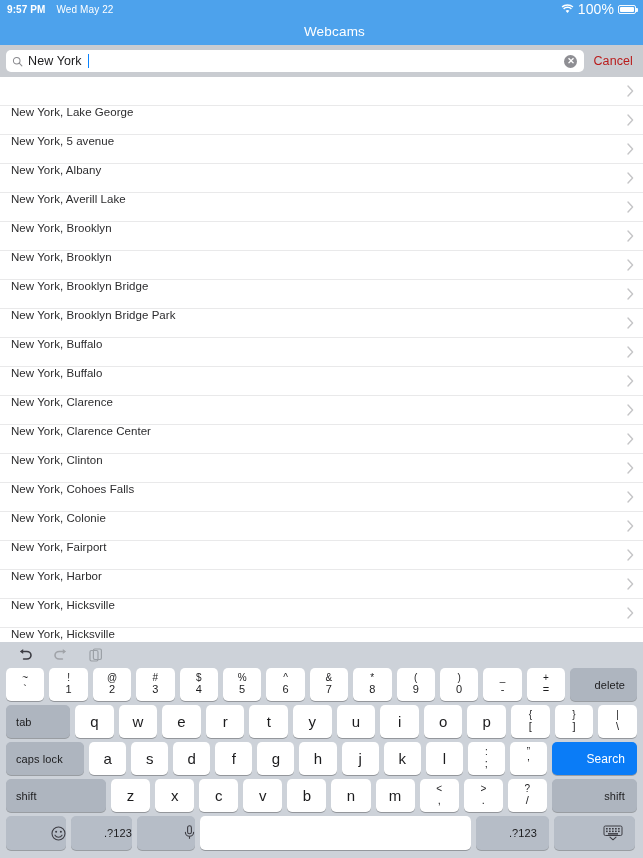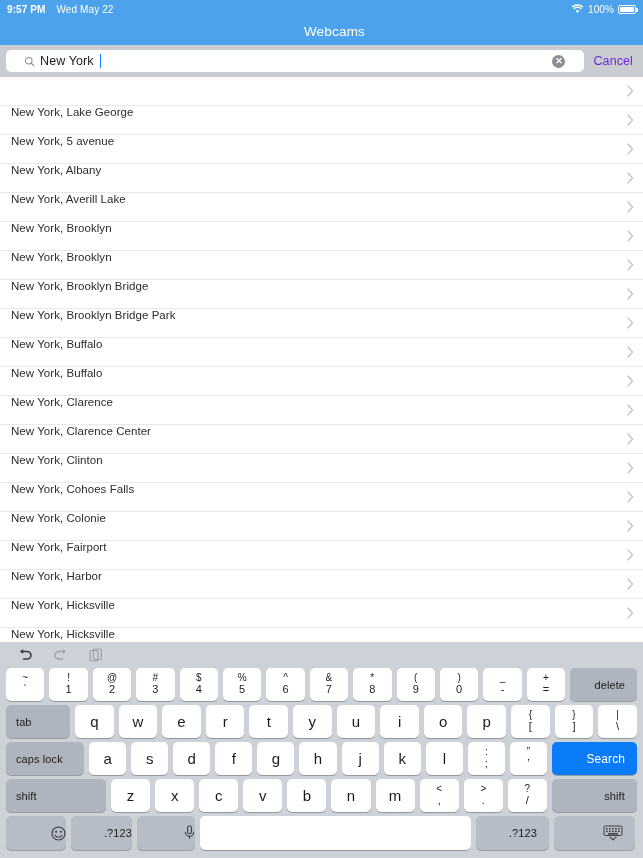--- a/index.html
+++ b/index.html
@@ -14,21 +14,21 @@
 
   
   .statusbar {
     height: 18px; background: #4da2ec; color: #fff;
     display: flex; align-items: center; font-size: 10px; flex: none;
     padding: 0 7px;
   }
   .sb-time { font-weight: 600; letter-spacing: .1px; }
   .sb-date { margin-left: 11px; letter-spacing: .1px; }
   .sb-right { margin-left: auto; display: flex; align-items: center; gap: 4px; }
-  .sb-pct { font-size: 10px; letter-spacing: .1px; }
+  .sb-pct { font-size: 14px; letter-spacing: .1px; }
   .batt {
     width: 18px; height: 9px; border: 1px solid rgba(255,255,255,.95);
     border-radius: 2px; position: relative; padding: 1px;
   }
   .batt::after {
     content: ""; position: absolute; right: -3px; top: 2.5px;
     width: 2px; height: 4px; background: rgba(255,255,255,.95);
     border-radius: 0 1px 1px 0;
   }
   .batt i { display: block; height: 100%; width: 100%; background: #fff; border-radius: 1px; }
@@ -40,37 +40,37 @@
   }
   .nav-title { font-size: 13.5px; letter-spacing: .2px; }
 
   
   .searchbar {
     height: 32px; background: #c9ccd1; flex: none;
     display: flex; align-items: center; padding: 0 6px; gap: 4px;
   }
   .search-field {
     flex: 1 1 auto; height: 22px; background: #fff; border-radius: 5px;
-    display: flex; align-items: center; padding: 0 18px; gap: 5px;
+    display: flex; align-items: center; padding: 0 6px; gap: 5px;
     position: relative;
   }
   .search-icon { flex: none; display: block; width: 11px; height: 11px; color: #8a8a8e; }
   .search-value {
     font-size: 12.5px; color: #1c1c1e; letter-spacing: .1px; white-space: nowrap;
   }
   .caret {
     width: 1.5px; height: 14px; background: #0a84ff; margin-left: 1px; display: block;
   }
   .clear-btn {
     margin-left: auto; flex: none; width: 13px; height: 13px; border-radius: 50%;
     background: #8e8e93; color: #fff; font-size: 9px; line-height: 13px;
     text-align: center; font-weight: 700; margin-right: 1px;
   }
   .cancel-btn {
-    flex: none; font-size: 12.5px; color: #6d28d9; padding: 0 4px 0 5px; letter-spacing: .1px;
+    flex: none; font-size: 12.5px; color: #b91c1c; padding: 0 4px 0 5px; letter-spacing: .1px;
   }
 
   
   .results { flex: 1 1 auto; background: #fff; overflow: hidden; }
   .row {
     height: 29px; display: flex; align-items: center;
     padding: 0 9px 0 11px; border-bottom: 1px solid #e9e9ea;
     background: #fff;
   }
   .row-label { font-size: 11.5px; color: #2c2c2e; letter-spacing: .05px; margin-top: 42px; }

